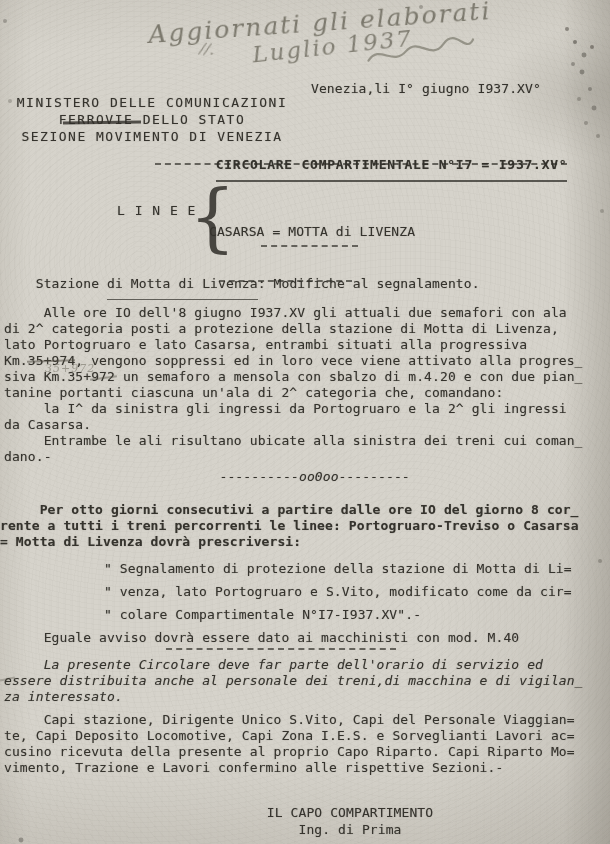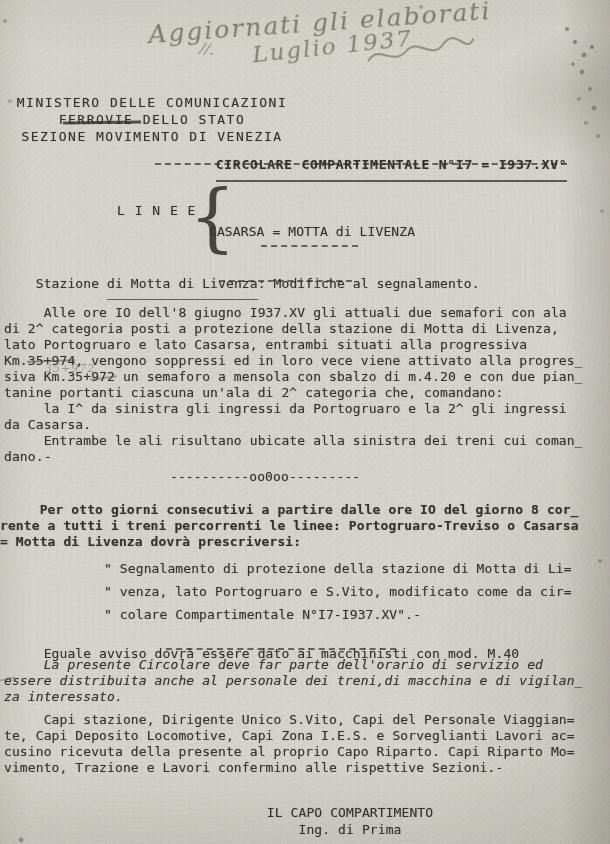--- a/index.html
+++ b/index.html
@@ -49,20 +49,21 @@
   <div class="hw" style="left:252px;top:33px;font-size:23px;letter-spacing:2px;transform:rotate(-6deg);opacity:.8;">Luglio 1937</div>
   <svg style="position:absolute;left:366px;top:36px;transform:rotate(-5deg);" width="112" height="34" viewBox="0 0 112 34">
     <path d="M2 20 C 14 4, 26 28, 40 14 S 64 26, 78 10 S 100 22, 108 8" fill="none" stroke="rgba(109,106,94,.6)" stroke-width="2.2" stroke-linecap="round"></path>
   </svg>
 
   <div class="t" style="left:4px;top:66px;width:296px;text-align:center;line-height:17px;letter-spacing:1.5px;margin-top:28px;">MINISTERO DELLE COMUNICAZIONI
 FERROVIE DELLO STATO
 SEZIONE MOVIMENTO DI VENEZIA</div>
   <div class="solidrule" style="left:63px;top:121px;width:78px;height:3px;transform:rotate(-.6deg);"></div>
 
+  <div class="t" style="left:311px;top:81px;">Venezia,li I° giugno I937.XV°</div>
 
   <div class="t" style="left:184px;top:141px;">
     <span style="font-weight:bold;letter-spacing:.75px;border-bottom:2px solid rgba(47,45,40,.75);padding-bottom:8px;">CIRCOLARE COMPARTIMENTALE N°I7 = I937.XV°</span>
   </div>
   <div class="rule" style="left:155px;top:163px;width:412px;"></div>
 
   <div class="t" style="left:117px;top:203px;letter-spacing:1px;">L I N E E</div>
   <div style="position:absolute;left:189px;top:174px;font-family:'DejaVu Serif',serif;font-size:74px;line-height:86px;color:rgba(47,45,40,.85);">{</div>
   <div class="t" style="left:209px;top:224px;">CASARSA = MOTTA di LIVENZA</div>
   <div class="rule" style="left:261px;top:245px;width:97px;"></div>
@@ -79,31 +80,31 @@
 siva Km.35+972 un semaforo a mensola con sbalzo di m.4.20 e con due pian̲
 tanine portanti ciascuna un'ala di 2^ categoria che, comandano:
      la I^ da sinistra gli ingressi da Portogruaro e la 2^ gli ingressi
 da Casarsa.
      Entrambe le ali risultano ubicate alla sinistra dei treni cui coman̲
 dano.-</div>
   <div class="pencil" style="left:27px;top:360px;width:48px;height:2px;transform:rotate(-2deg);"></div>
   <div class="hw" style="left:45px;top:362px;font-size:11px;letter-spacing:1px;opacity:.55;">35+972</div>
   <div class="pencil" style="left:90px;top:377px;width:27px;height:2px;transform:rotate(-7deg);opacity:.8;"></div>
 
-  <div class="t" style="left:170px;top:469px;width:240px;text-align:left;">----------oo0oo---------</div>
+  <div class="t" style="left:170px;top:469px;width:240px;text-align:right;font-style:italic;">----------oo0oo---------</div>
 
   <div class="t" style="left:0;top:502px;font-weight:bold;">     Per otto giorni consecutivi a partire dalle ore IO del giorno 8 cor̲
 rente a tutti i treni percorrenti le linee: Portogruaro-Treviso o Casarsa
 = Motta di Livenza dovrà prescriversi:</div>
 
   <div class="t" style="left:104px;top:557px;line-height:23px;">" Segnalamento di protezione della stazione di Motta di Li=
 " venza, lato Portogruaro e S.Vito, modificato come da cir=
 " colare Compartimentale N°I7-I937.XV".-</div>
 
-  <div class="t" style="left:4px;top:646px;">     Eguale avviso dovrà essere dato ai macchinisti con mod. M.40</div>
+  <div class="t" style="left:4px;top:630px;">     Eguale avviso dovrà essere dato ai macchinisti con mod. M.40</div>
   <div class="rule" style="left:166px;top:648px;width:230px;"></div>
 
   <div class="t" style="left:4px;top:657px;font-style:italic;">     La presente Circolare deve far parte dell'orario di servizio ed
 essere distribuita anche al personale dei treni,di macchina e di vigilan̲
 za interessato.</div>
   <div class="pencil" style="left:0px;top:678px;width:15px;height:2px;transform:rotate(-12deg);opacity:.6;"></div>
 
   <div class="t" style="left:4px;top:712px;">     Capi stazione, Dirigente Unico S.Vito, Capi del Personale Viaggian=
 te, Capi Deposito Locomotive, Capi Zona I.E.S. e Sorveglianti Lavori ac=
 cusino ricevuta della presente al proprio Capo Riparto. Capi Riparto Mo=

